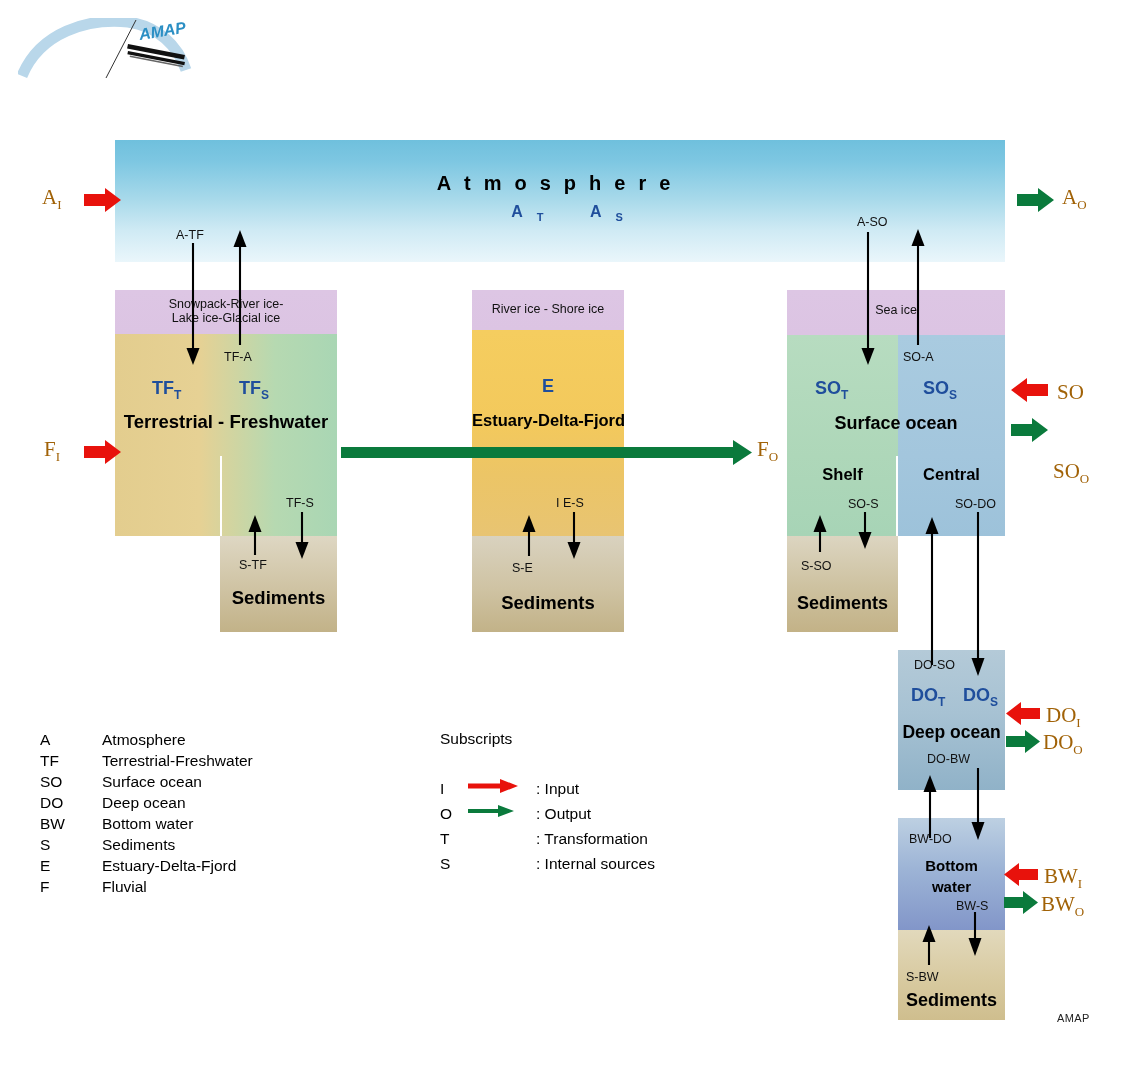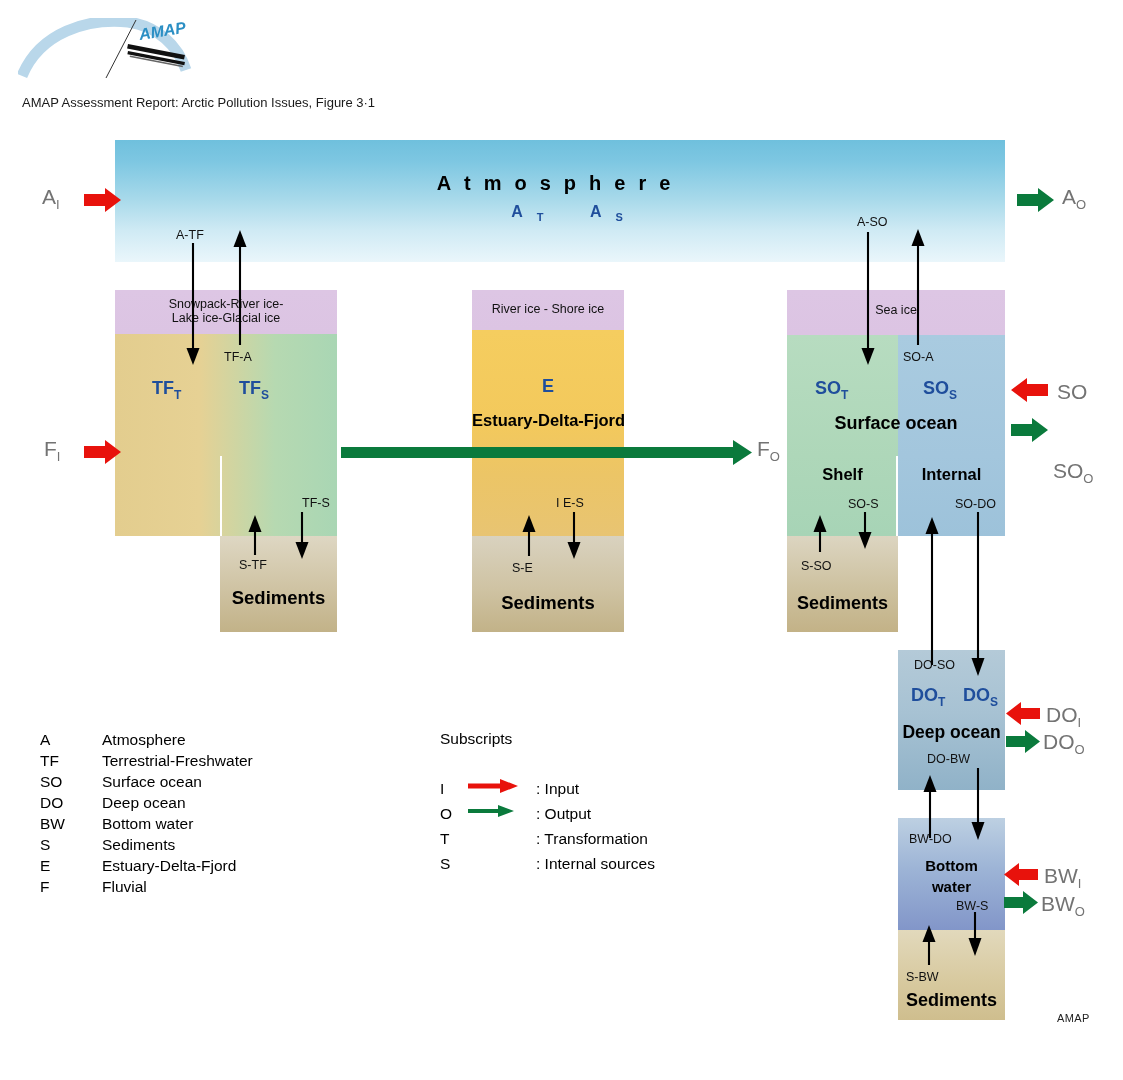--- a/index.html
+++ b/index.html
@@ -85,41 +85,40 @@
 
   #legend-right { position:absolute; left:440px; top:730px; font-size:15.5px; color:#000; }
   #subs-title { font-size:15.5px; color:#000; margin-bottom:30px; }
   #legend-right table { border-collapse:collapse; }
   #legend-right td { padding:0 0 3px 0; vertical-align:middle; line-height:22px; }
   #legend-right td.k { width:26px; }
   #legend-right td.a { width:70px; }
 
   #amap-mark { position:absolute; left:1057px; top:1012px; font-size:11px; color:#222; letter-spacing:0.4px; }
 
-  .flx-lbl { position:absolute; font-size:21px; color:#737373; white-space:nowrap; }
+  .flx-lbl { position:absolute; font-size:21px; color:#a16207; white-space:nowrap;font-family:Liberation Serif, serif; }
   .flx-lbl sub { font-size:13px; }
 </style>
 </head>
 <body>
 
 <div id="stage">
 
   <div id="logo-arc">
     <svg width="180" height="62" viewBox="0 0 180 62">
       <path d="M4 58 C 22 14, 70 0, 110 4 C 140 8, 160 28, 168 52" fill="none" stroke="#b9d7ea" stroke-width="11"></path>
       <line x1="118" y1="2" x2="88" y2="60" stroke="#333" stroke-width="1"></line>
       <g>
         <rect x="110" y="26" width="58" height="4.6" fill="#111" transform="rotate(11 110 26)"></rect>
         <rect x="110" y="33" width="58" height="3.2" fill="#111" transform="rotate(11 110 33)"></rect>
         <rect x="112" y="37.5" width="54" height="1.6" fill="#666" transform="rotate(11 112 37.5)"></rect>
       </g>
       <text x="122" y="22" font-family="Liberation Sans, sans-serif" font-size="16" font-weight="bold" font-style="italic" fill="#2b8fc4" transform="rotate(-9 122 22)">AMAP</text>
     </svg>
   </div>
-  <div id="hdr-sub">AMAP Assessment Report: Arctic Pollution Issues, Figure 3·1</div>
 
   <div class="block" id="atmos"></div>
   <div class="lbl" id="atmos-word">Atmosphere</div>
   <div class="lbl" id="atmos-sub">
     <span class="sub-blue"><span>A</span><sub style="font-size:11px">T</sub></span>
     <span class="sub-blue"><span>A</span><sub style="font-size:11px">S</sub></span>
   </div>
 
   <div class="flx-lbl" style="left:42px; top:185px;">
     <span>A</span><sub>I</sub>
@@ -132,25 +131,26 @@
   <div class="block" id="tf-body"></div>
   <div class="block" id="tf-sed"></div>
   <div class="block" id="tf-split"></div>
 
   <div class="lbl small-lab" style="left:115px; top:297px; width:222px; text-align:center; line-height:14px;">
     <div>Snowpack-River ice-</div>
     <div>Lake ice-Glacial ice</div>
   </div>
   <div class="lbl sub-blue" style="left:152px; top:378px; font-size:18px;"><span>TF</span><sub style="font-size:12px">T</sub></div>
   <div class="lbl sub-blue" style="left:239px; top:378px; font-size:18px;"><span>TF</span><sub style="font-size:12px">S</sub></div>
+  <div class="lbl title-black" style="left:115px; top:411px; width:222px; text-align:center; font-size:18.5px;">Terrestrial - Freshwater</div>
   <div class="lbl title-black" style="left:220px; top:587px; width:117px; text-align:center; font-size:18.5px;">Sediments</div>
 
   <div class="lbl small-lab" style="left:176px; top:228px;">A-TF</div>
   <div class="lbl small-lab" style="left:224px; top:350px;">TF-A</div>
-  <div class="lbl small-lab" style="left:286px; top:496px;margin-left:16px;">TF-S</div>
+  <div class="lbl small-lab" style="left:286px; top:496px;">TF-S</div>
   <div class="lbl small-lab" style="left:239px; top:558px;">S-TF</div>
 
   <div class="flx-lbl" style="left:44px; top:437px;">
     <span>F</span><sub>I</sub>
   </div>
 
   <div class="block ice" id="e-ice"></div>
   <div class="block" id="e-body"></div>
   <div class="block" id="e-sed"></div>
 
@@ -170,21 +170,21 @@
   <div class="block" id="so-shelf"></div>
   <div class="block" id="so-central"></div>
   <div class="block" id="so-sed"></div>
   <div class="block" id="so-split"></div>
 
   <div class="lbl small-lab" style="left:787px; top:303px; width:218px; text-align:center;">Sea ice</div>
   <div class="lbl sub-blue" style="left:815px; top:378px; font-size:18px;"><span>SO</span><sub style="font-size:12px">T</sub></div>
   <div class="lbl sub-blue" style="left:923px; top:378px; font-size:18px;"><span>SO</span><sub style="font-size:12px">S</sub></div>
   <div class="lbl title-black" style="left:787px; top:413px; width:218px; text-align:center; font-size:18px;">Surface ocean</div>
   <div class="lbl title-black" style="left:787px; top:465px; width:111px; text-align:center; font-size:16.5px;">Shelf</div>
-  <div class="lbl title-black" style="left:898px; top:465px; width:107px; text-align:center; font-size:16.5px;">Internal</div>
+  <div class="lbl title-black" style="left:898px; top:465px; width:107px; text-align:center; font-size:16.5px;">Central</div>
   <div class="lbl title-black" style="left:787px; top:593px; width:111px; text-align:center; font-size:18px;">Sediments</div>
 
   <div class="lbl small-lab" style="left:857px; top:215px;">A-SO</div>
   <div class="lbl small-lab" style="left:903px; top:350px;">SO-A</div>
   <div class="lbl small-lab" style="left:848px; top:497px;">SO-S</div>
   <div class="lbl small-lab" style="left:801px; top:559px;">S-SO</div>
   <div class="lbl small-lab" style="left:955px; top:497px;">SO-DO</div>
 
   <div class="flx-lbl" style="left:1057px; top:380px;">
     <span>SO</span><sub></sub>

